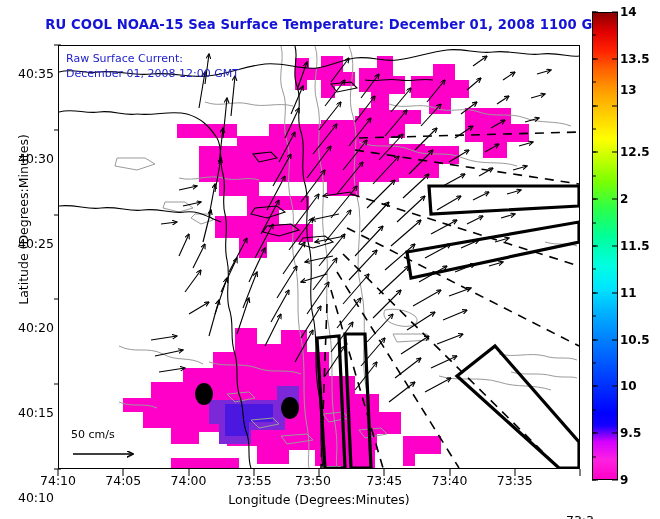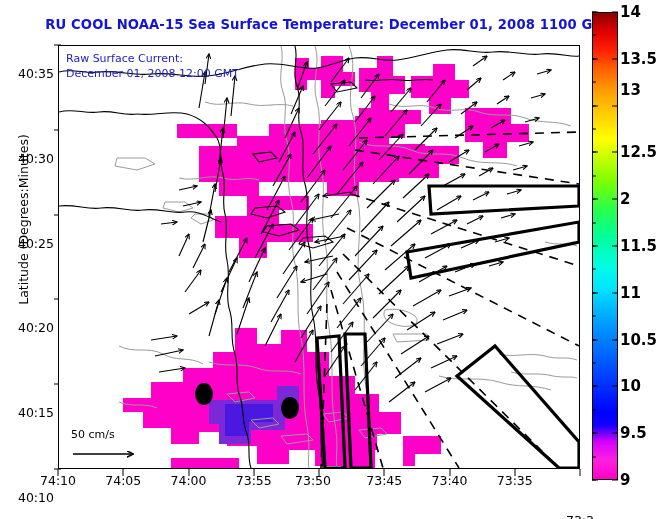--- a/index.html
+++ b/index.html
@@ -56,39 +56,40 @@
           #7dff00 64%,
           #c8ff00 69%,
           #ffff00 73%,
           #ffd000 78%,
           #ffa000 83%,
           #ff6000 88%,
           #ff2000 92%,
           #e00000 96%,
           #8c0000 100%);}
   .cbtick{position:absolute;left:620px;transform:translateY(-50%);
-          font-size:15px;font-weight:bold;color:#000;white-space:nowrap;}
+          font-size:12px;font-weight:bold;color:#000;white-space:nowrap;}
   .cbtickmark{position:absolute;left:592px;width:6px;height:0;
               border-top:1.1px solid #000;transform:translateY(-50%);}
   .cbtickmarkr{position:absolute;left:612px;width:6px;height:0;
                border-top:1.1px solid #000;transform:translateY(-50%);}
 
   
   .scalebox{position:absolute;left:12px;top:382px;width:96px;height:40px;}
   .scaletext{position:absolute;left:0;top:0;font-size:11px;color:#000;white-space:nowrap;}
 </style>
 </head>
 <body>
 
 <div id="root">
 
   <div class="title">RU COOL  NOAA-15  Sea Surface Temperature:  December 01, 2008 1100 GMT</div>
 
   <div class="ylabel">Latitude (Degrees:Minutes)</div>
 
+  <div class="xlabel">Longitude (Degrees:Minutes)</div>
 
   <div class="ytickcol" id="yticks">
       <div class="ytick" style="top: 0px;">40:35</div>
       <div style="position: absolute; left: 54px; top: 0px; width: 7px; height: 0px; border-top: 1.3px solid rgb(0, 0, 0); transform: translateY(-50%);"></div>
       <div class="ytick" style="top: 84.8px;">40:30</div>
       <div style="position: absolute; left: 54px; top: 84.8px; width: 7px; height: 0px; border-top: 1.3px solid rgb(0, 0, 0); transform: translateY(-50%);"></div>
       <div class="ytick" style="top: 169.6px;">40:25</div>
       <div style="position: absolute; left: 54px; top: 169.6px; width: 7px; height: 0px; border-top: 1.3px solid rgb(0, 0, 0); transform: translateY(-50%);"></div>
       <div class="ytick" style="top: 254.4px;">40:20</div>
       <div style="position: absolute; left: 54px; top: 254.4px; width: 7px; height: 0px; border-top: 1.3px solid rgb(0, 0, 0); transform: translateY(-50%);"></div>

